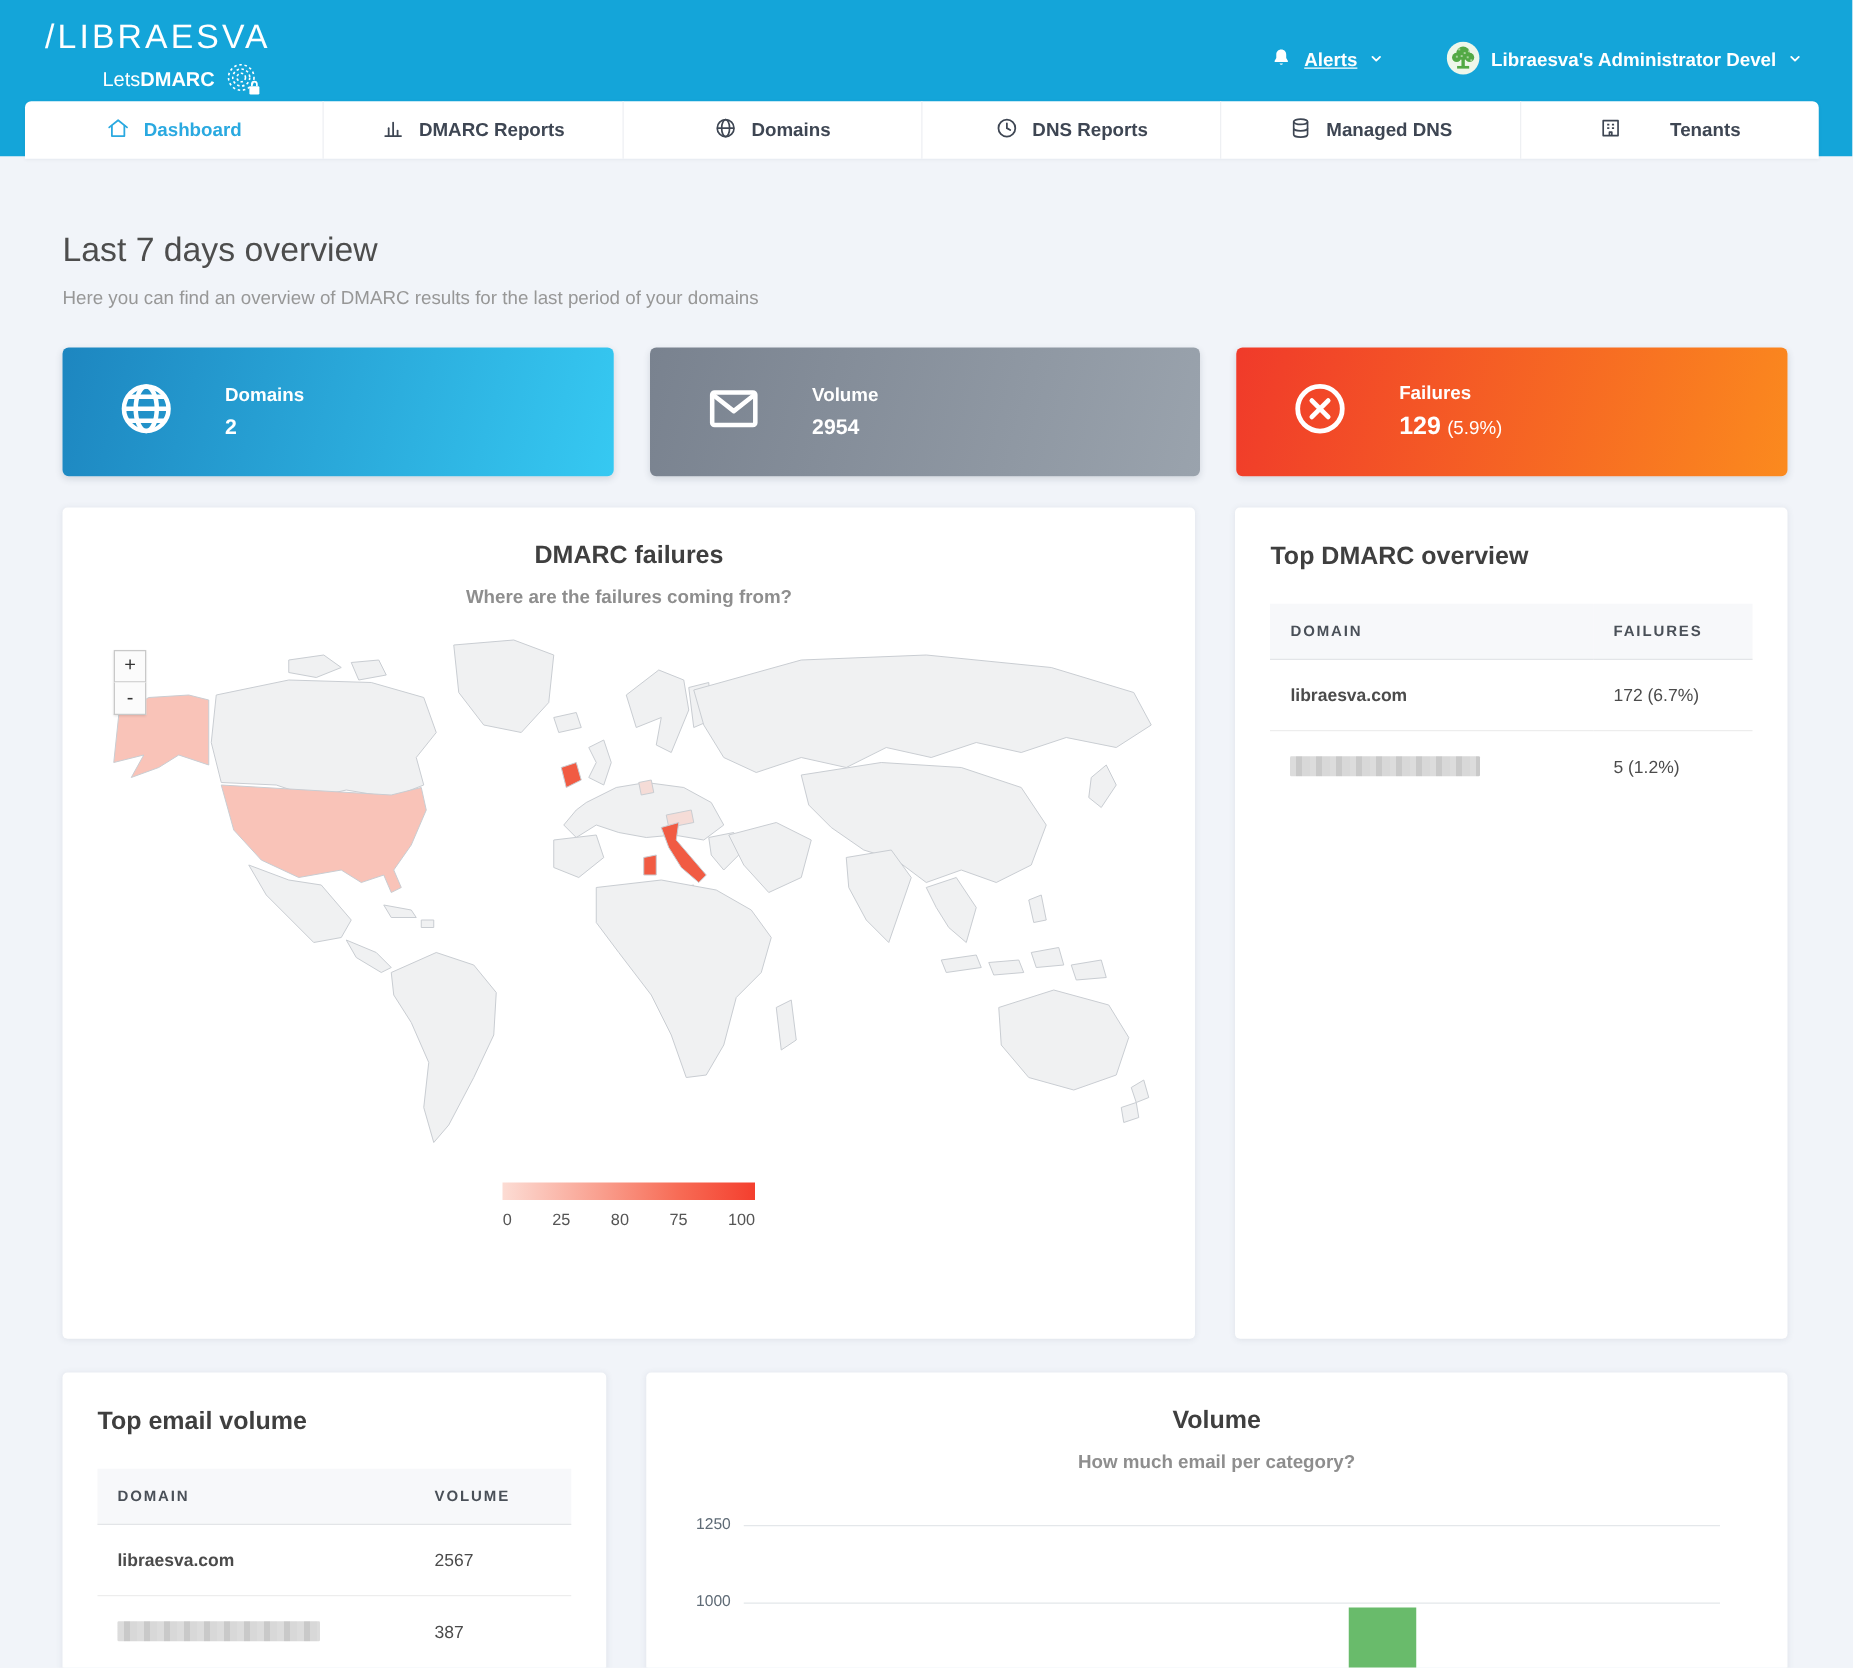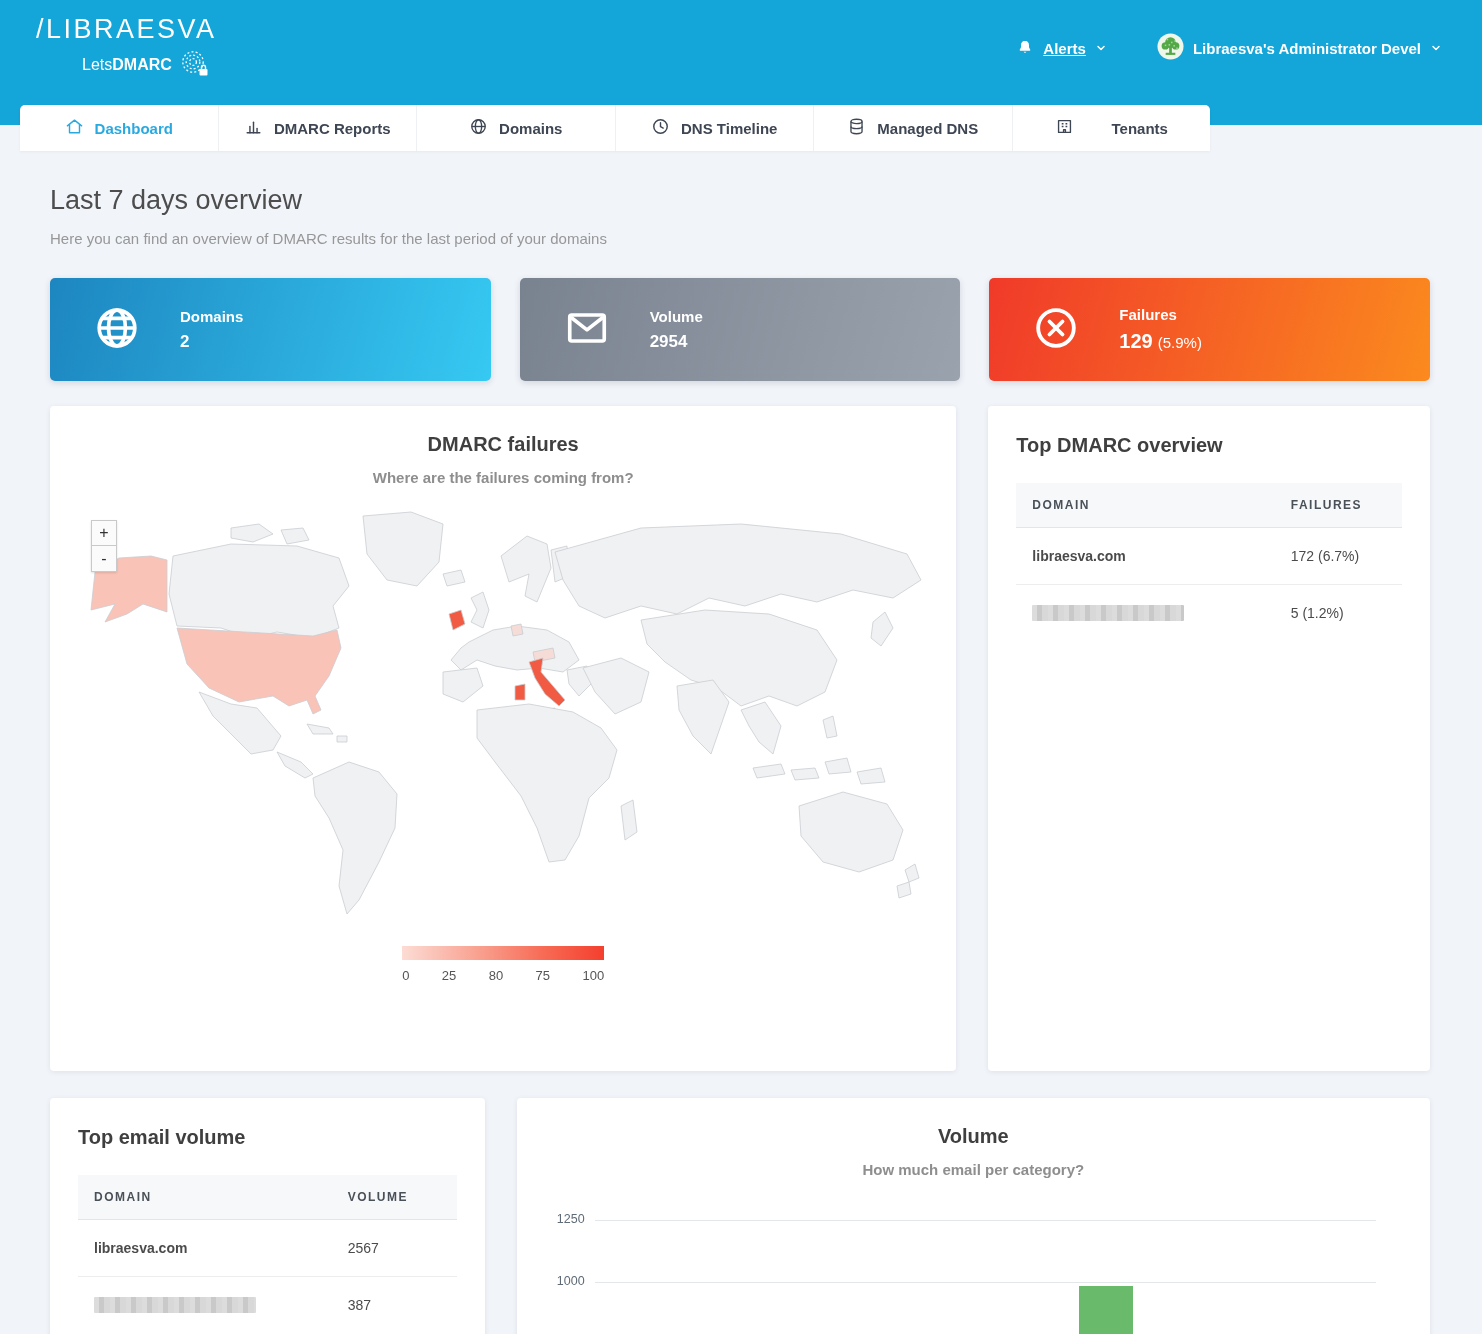--- a/index.html
+++ b/index.html
@@ -18,21 +18,21 @@
   .brand-top { font-size:27px; font-weight:400; letter-spacing:2.5px; }
   .brand-sub { margin-top:5px; padding-left:46px; font-size:16px; display:flex; align-items:center; gap:7px; }
   .brand-sub b { font-weight:700; }
   .top-right { display:flex; align-items:center; gap:50px; color:#fff; }
   .menu-item { display:flex; align-items:center; gap:9px; cursor:pointer; }
   .alerts-label { font-size:15px; font-weight:600;text-decoration:underline; }
   .user-name { font-size:15px; font-weight:700; }
 
   
   .nav {
-    position:absolute; top:105px; left:20px; width:1190px; height:46px;
+    position:absolute; top:81px; left:20px; width:1435px; height:46px;
     background:#fff; display:flex; border-radius:5px 5px 0 0; z-index:6;
     box-shadow:0 1px 3px rgba(50,60,80,.06);
   }
   .tab { flex:1; display:flex; align-items:center; justify-content:center; gap:11px;
     font-size:15px; font-weight:600; color:#3e4653; border-right:1px solid #eef0f3; cursor:pointer; }
   .tab:last-child { border-right:none;gap:38px; }
   .tab.active { color:#2aa9e0; }
   .tab svg { flex:0 0 auto; }
 
   
@@ -202,21 +202,21 @@
       </span>
       <span>Domains</span>
     </div>
     <div class="tab">
       <span>
         <svg width="19" height="19" viewBox="0 0 24 24" fill="none" stroke="currentColor" stroke-width="1.8" stroke-linecap="round">
             <circle cx="12" cy="12" r="8.5"></circle>
             <path d="M12 7.2V12l3.4 2"></path>
           </svg>
       </span>
-      <span>DNS Timeline</span>
+      <span>DNS Reports</span>
     </div>
     <div class="tab">
       <span>
         <svg width="19" height="19" viewBox="0 0 24 24" fill="none" stroke="currentColor" stroke-width="1.7">
             <ellipse cx="12" cy="5.6" rx="7" ry="2.7"></ellipse>
             <path d="M5 5.6v12.8c0 1.5 3.1 2.7 7 2.7s7-1.2 7-2.7V5.6"></path>
             <path d="M5 12c0 1.5 3.1 2.7 7 2.7s7-1.2 7-2.7"></path>
           </svg>
       </span>
       <span>Managed DNS</span>

